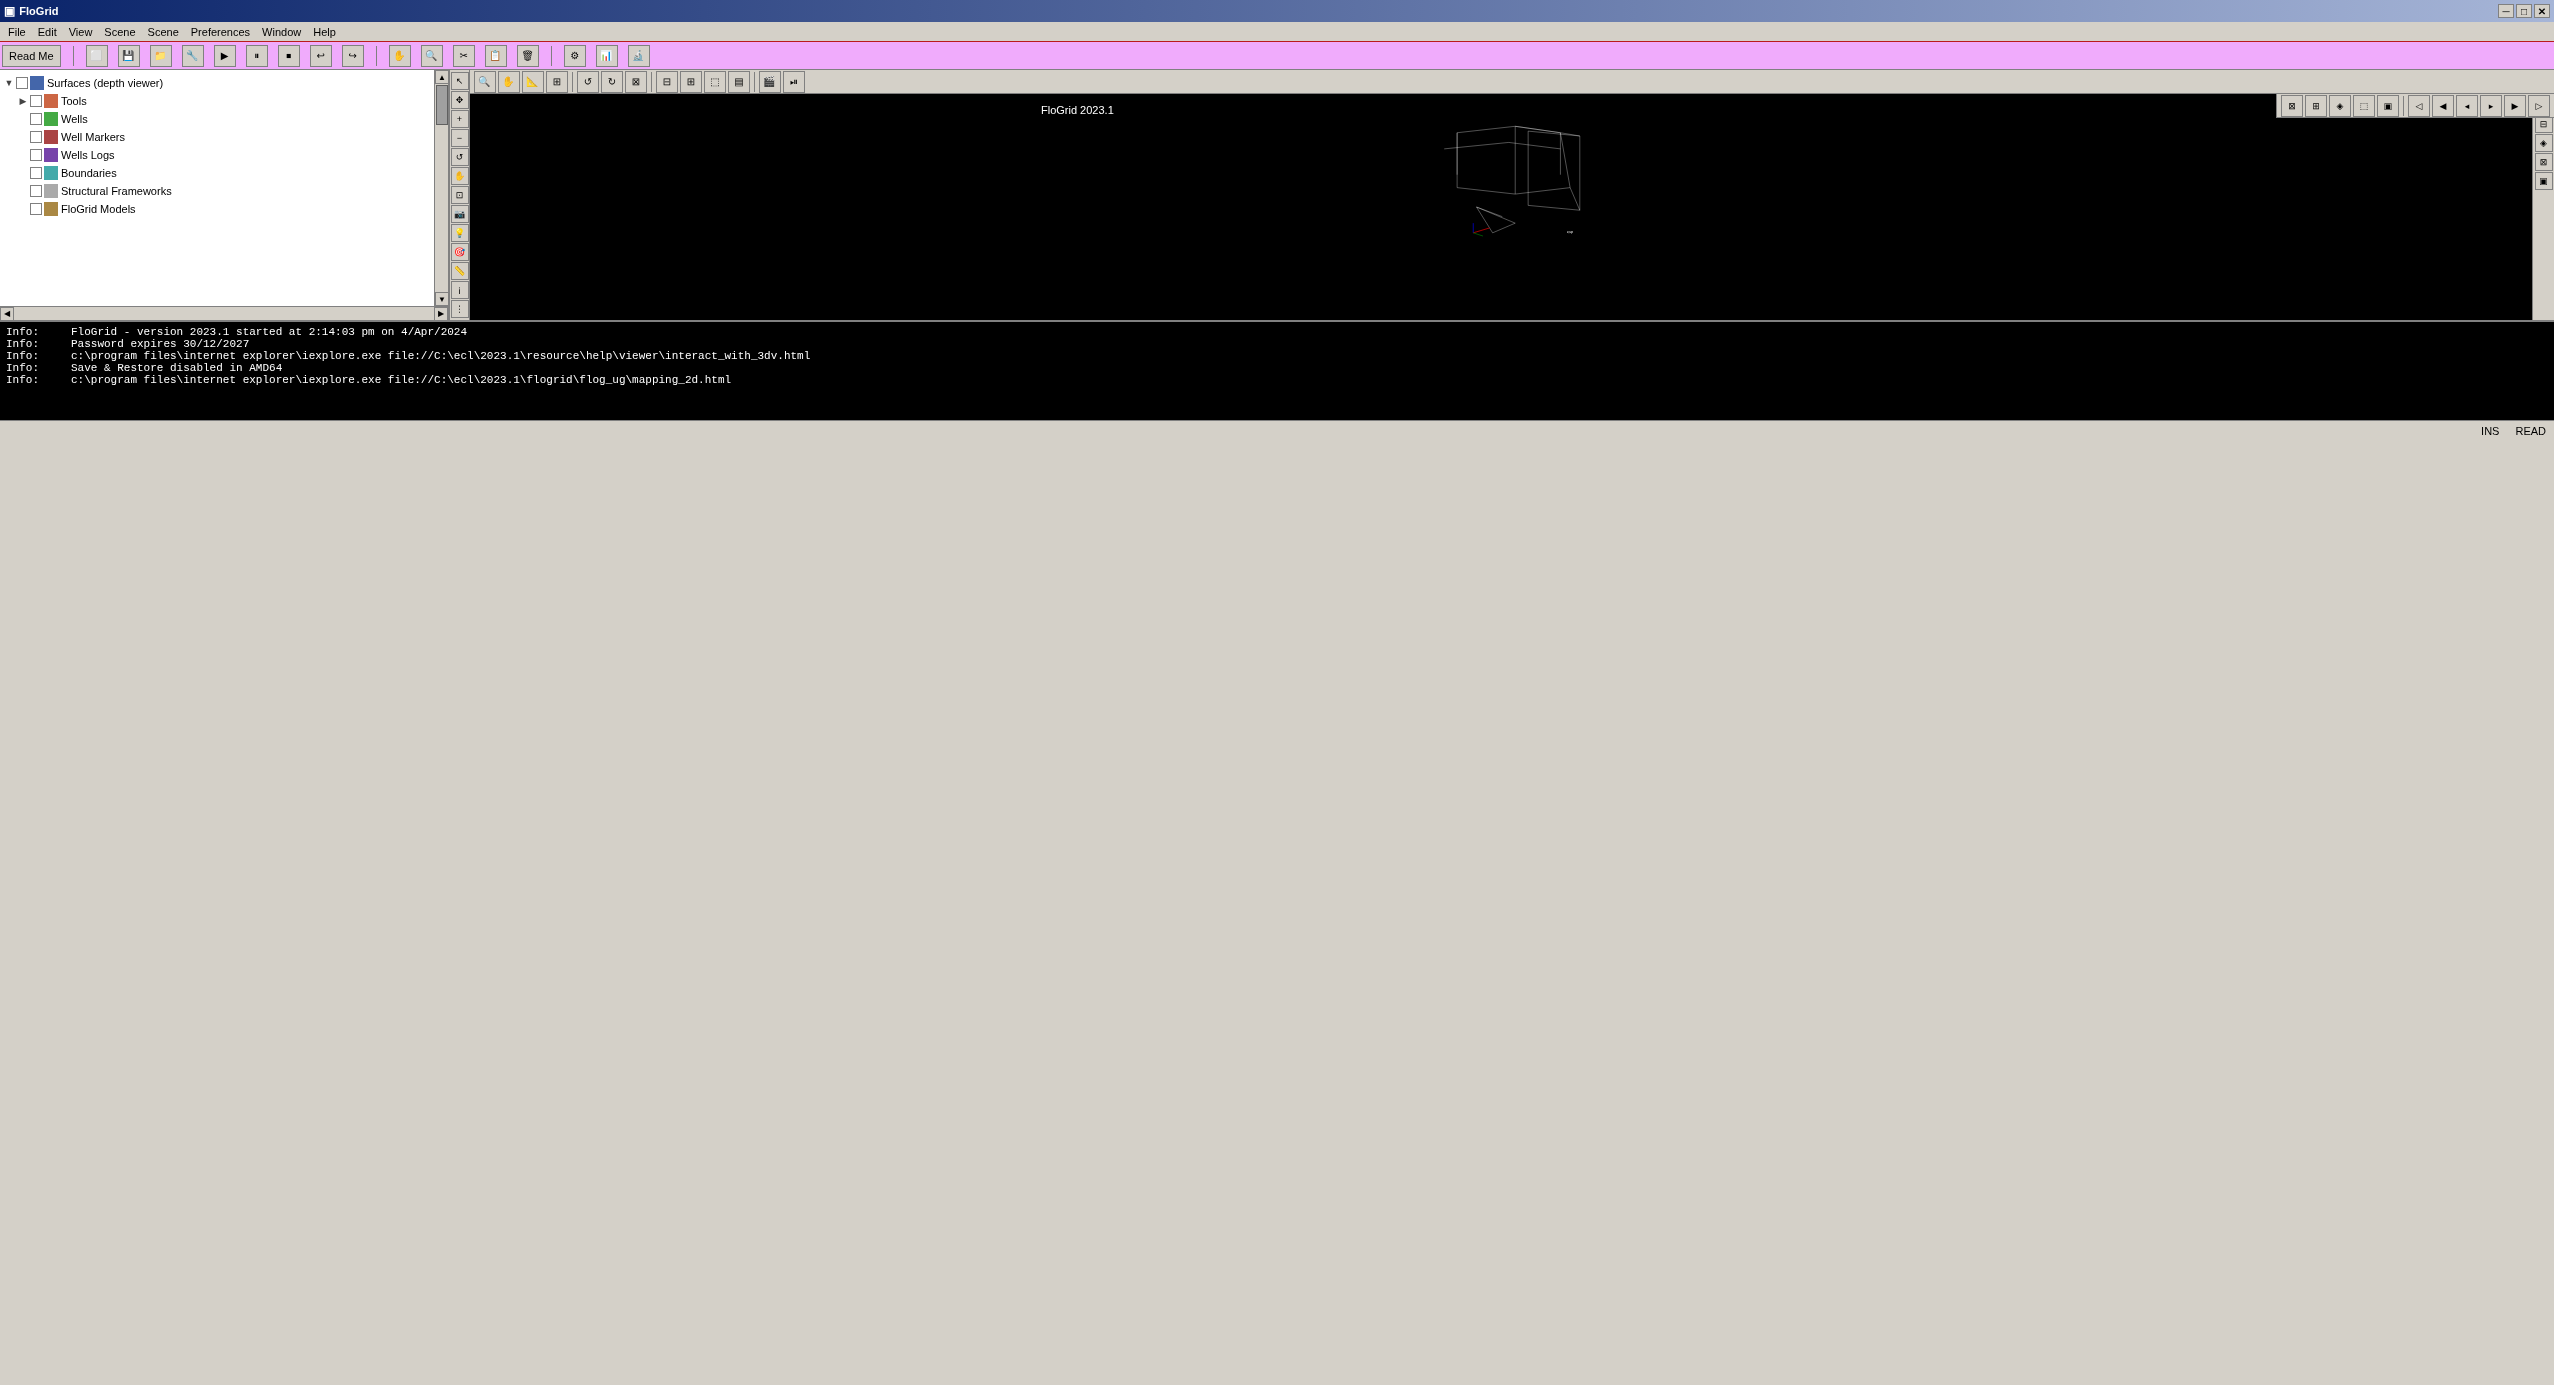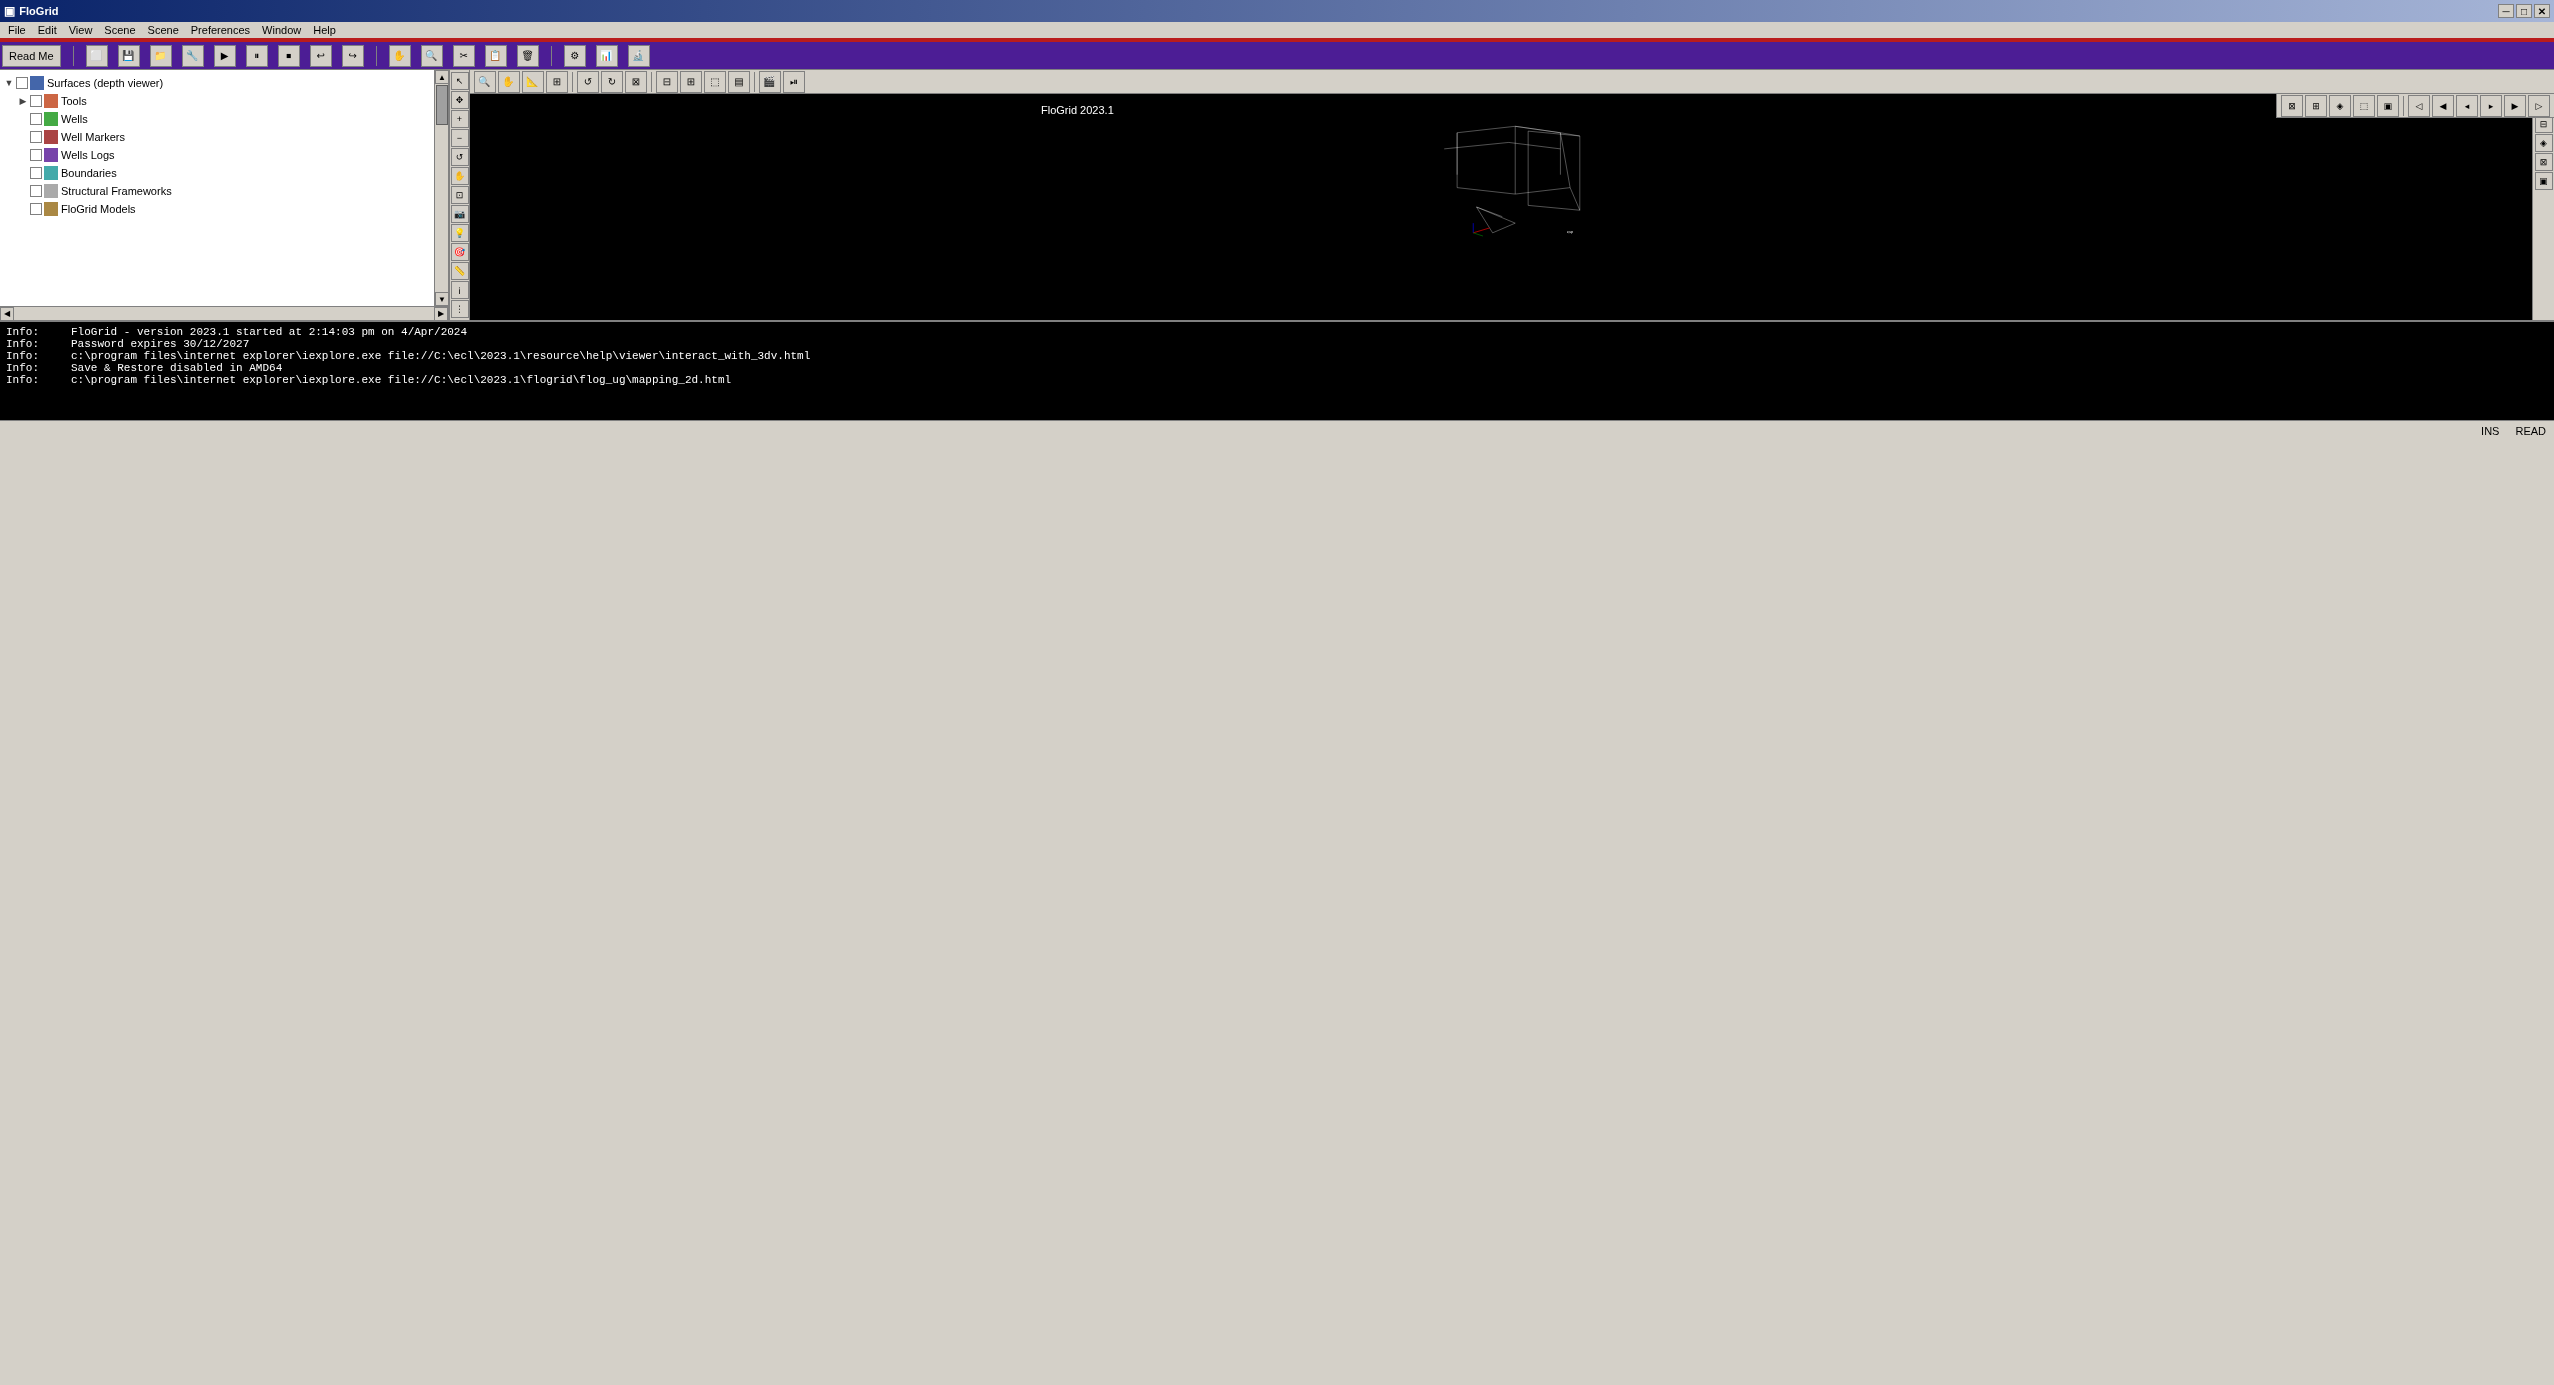--- a/index.html
+++ b/index.html
@@ -48,32 +48,32 @@
       cursor: pointer;
     }
 
     
     #menu-bar {
       height: 20px;
       background: #d4d0c8;
       display: flex;
       align-items: center;
       padding: 0 2px;
-      border-bottom: 4px solid #b91c1c;
+      border-bottom: 1px solid #b91c1c;
       font-size: 11px;
     }
     .menu-item {
       padding: 1px 6px;
       cursor: pointer;
     }
 
     
     #toolbar {
       height: 28px;
-      background: #4c1d95;
+      background: #f0abfc;
       display: flex;
       align-items: center;
       padding: 0 2px;
       gap: 10px;
       border-bottom: 1px solid #808080;
     }
     .tool-btn {
       width: 22px;
       height: 22px;
       background: #d4d0c8;

